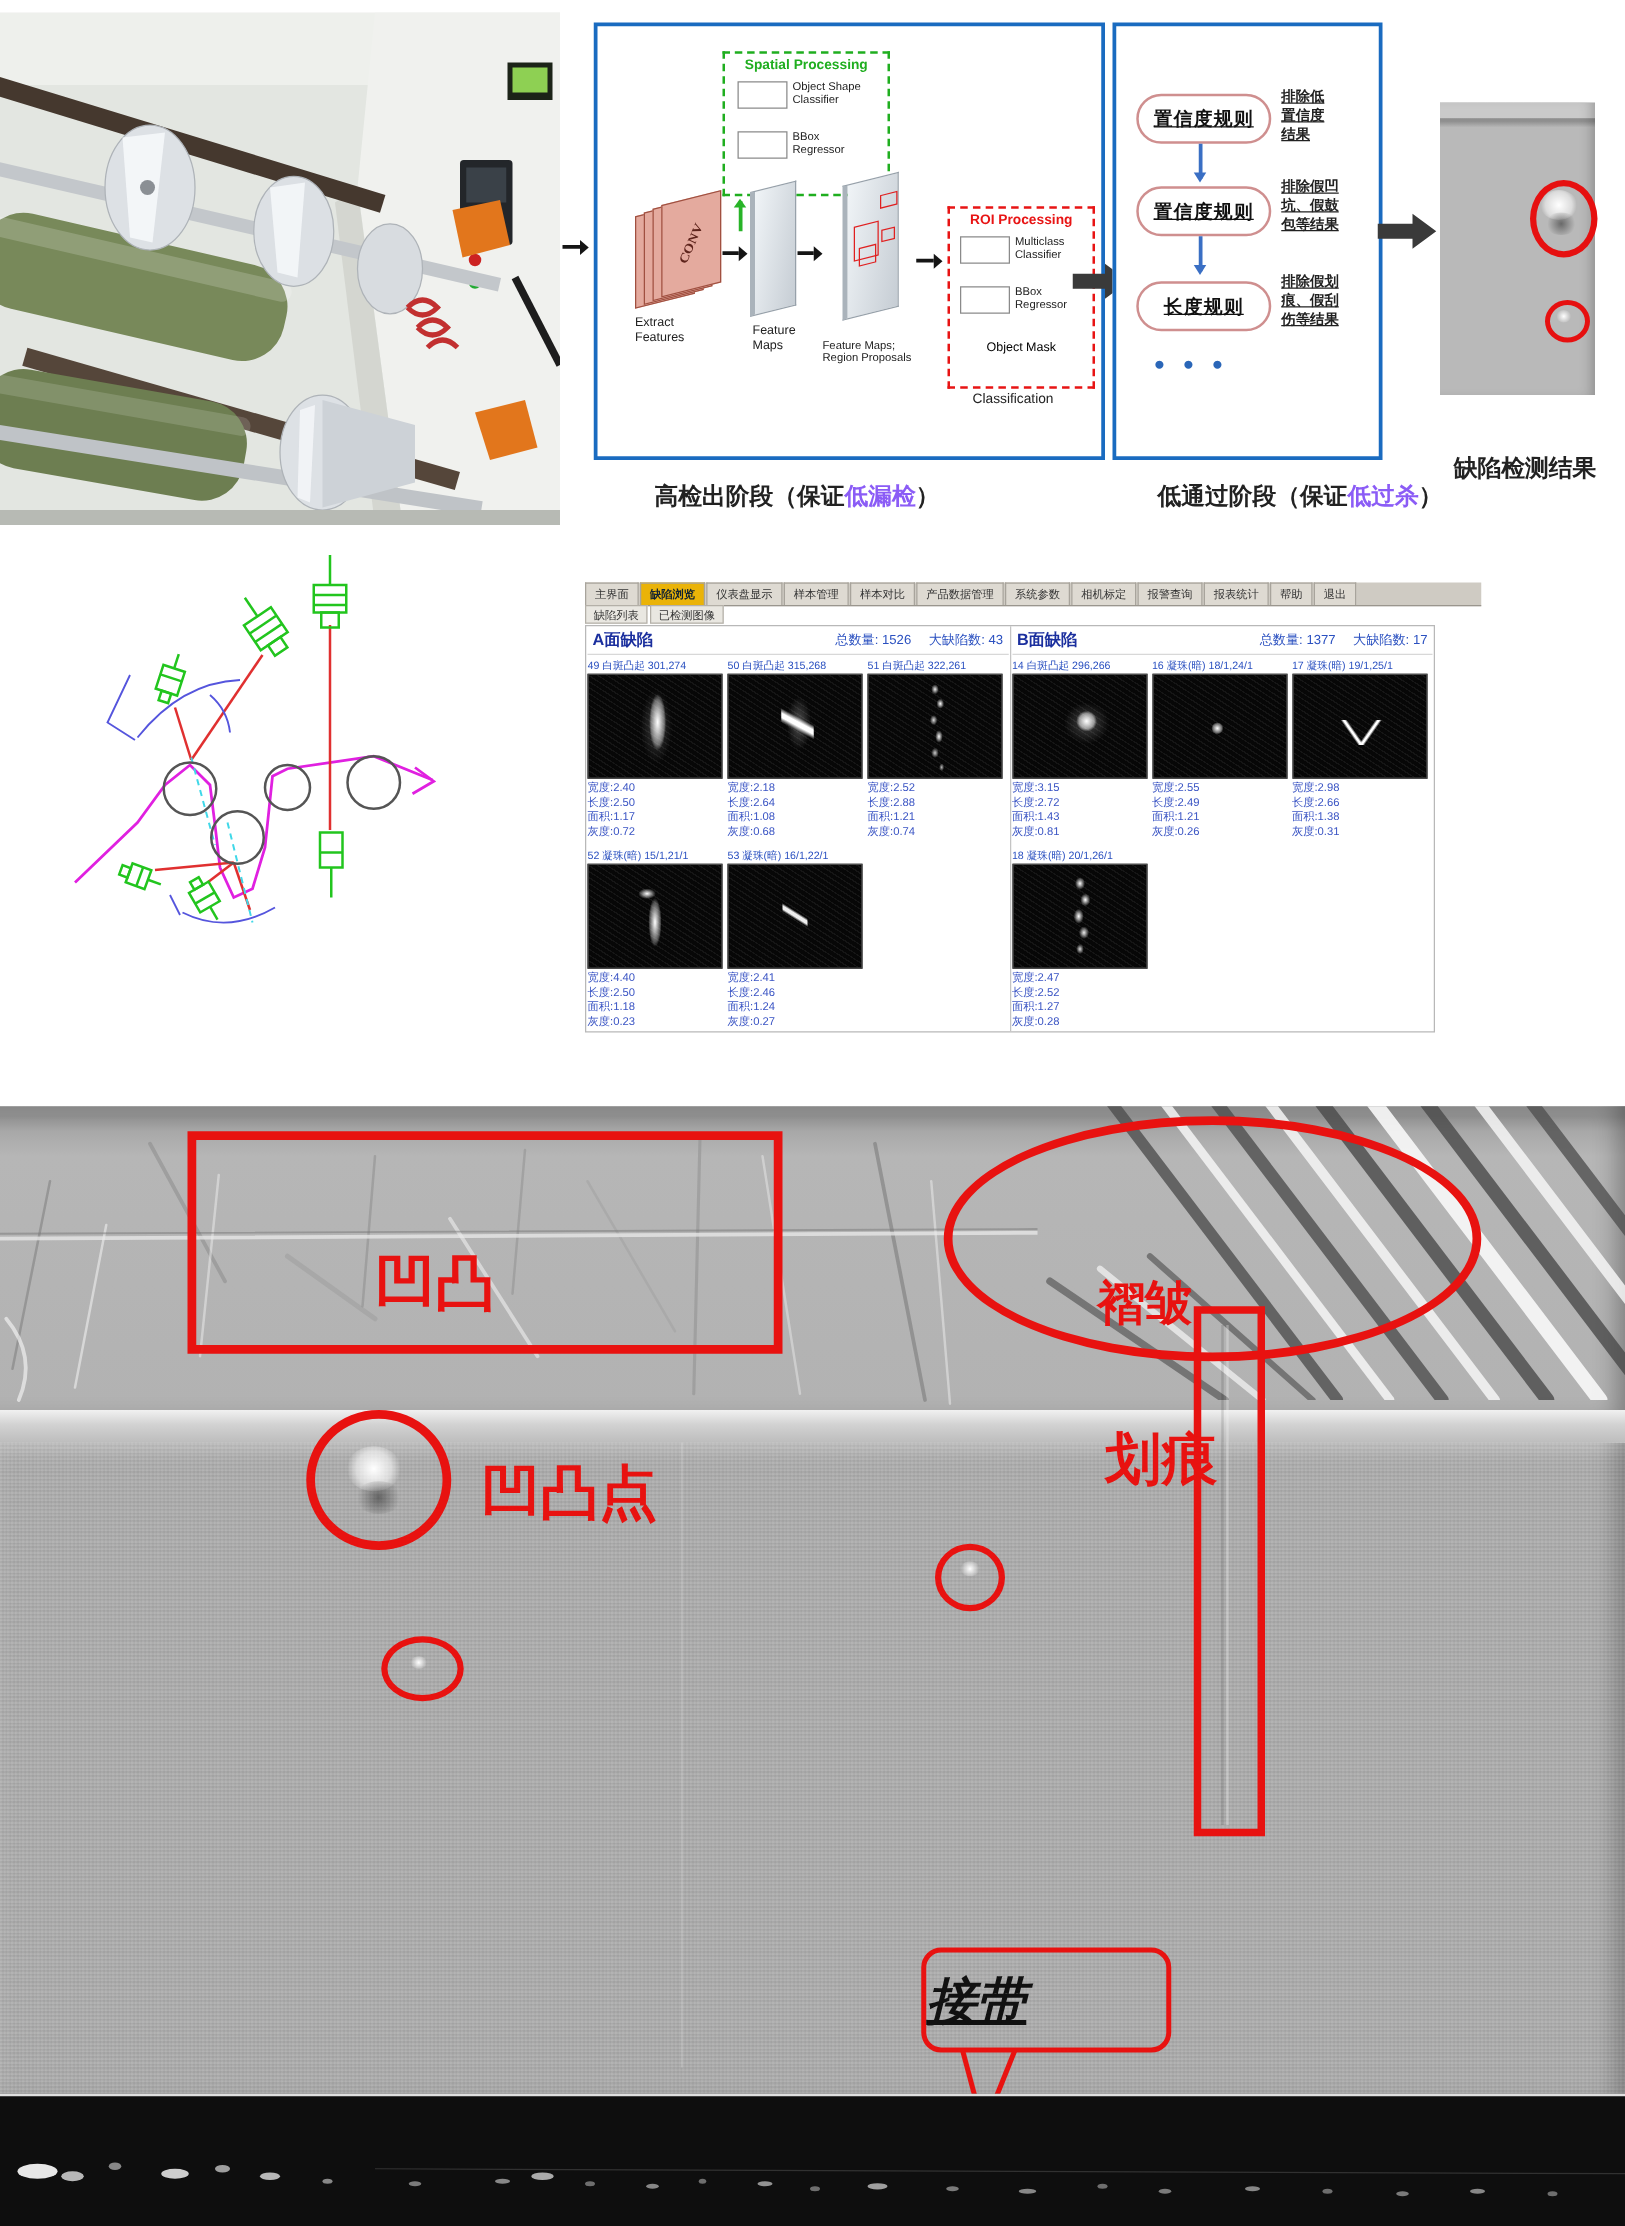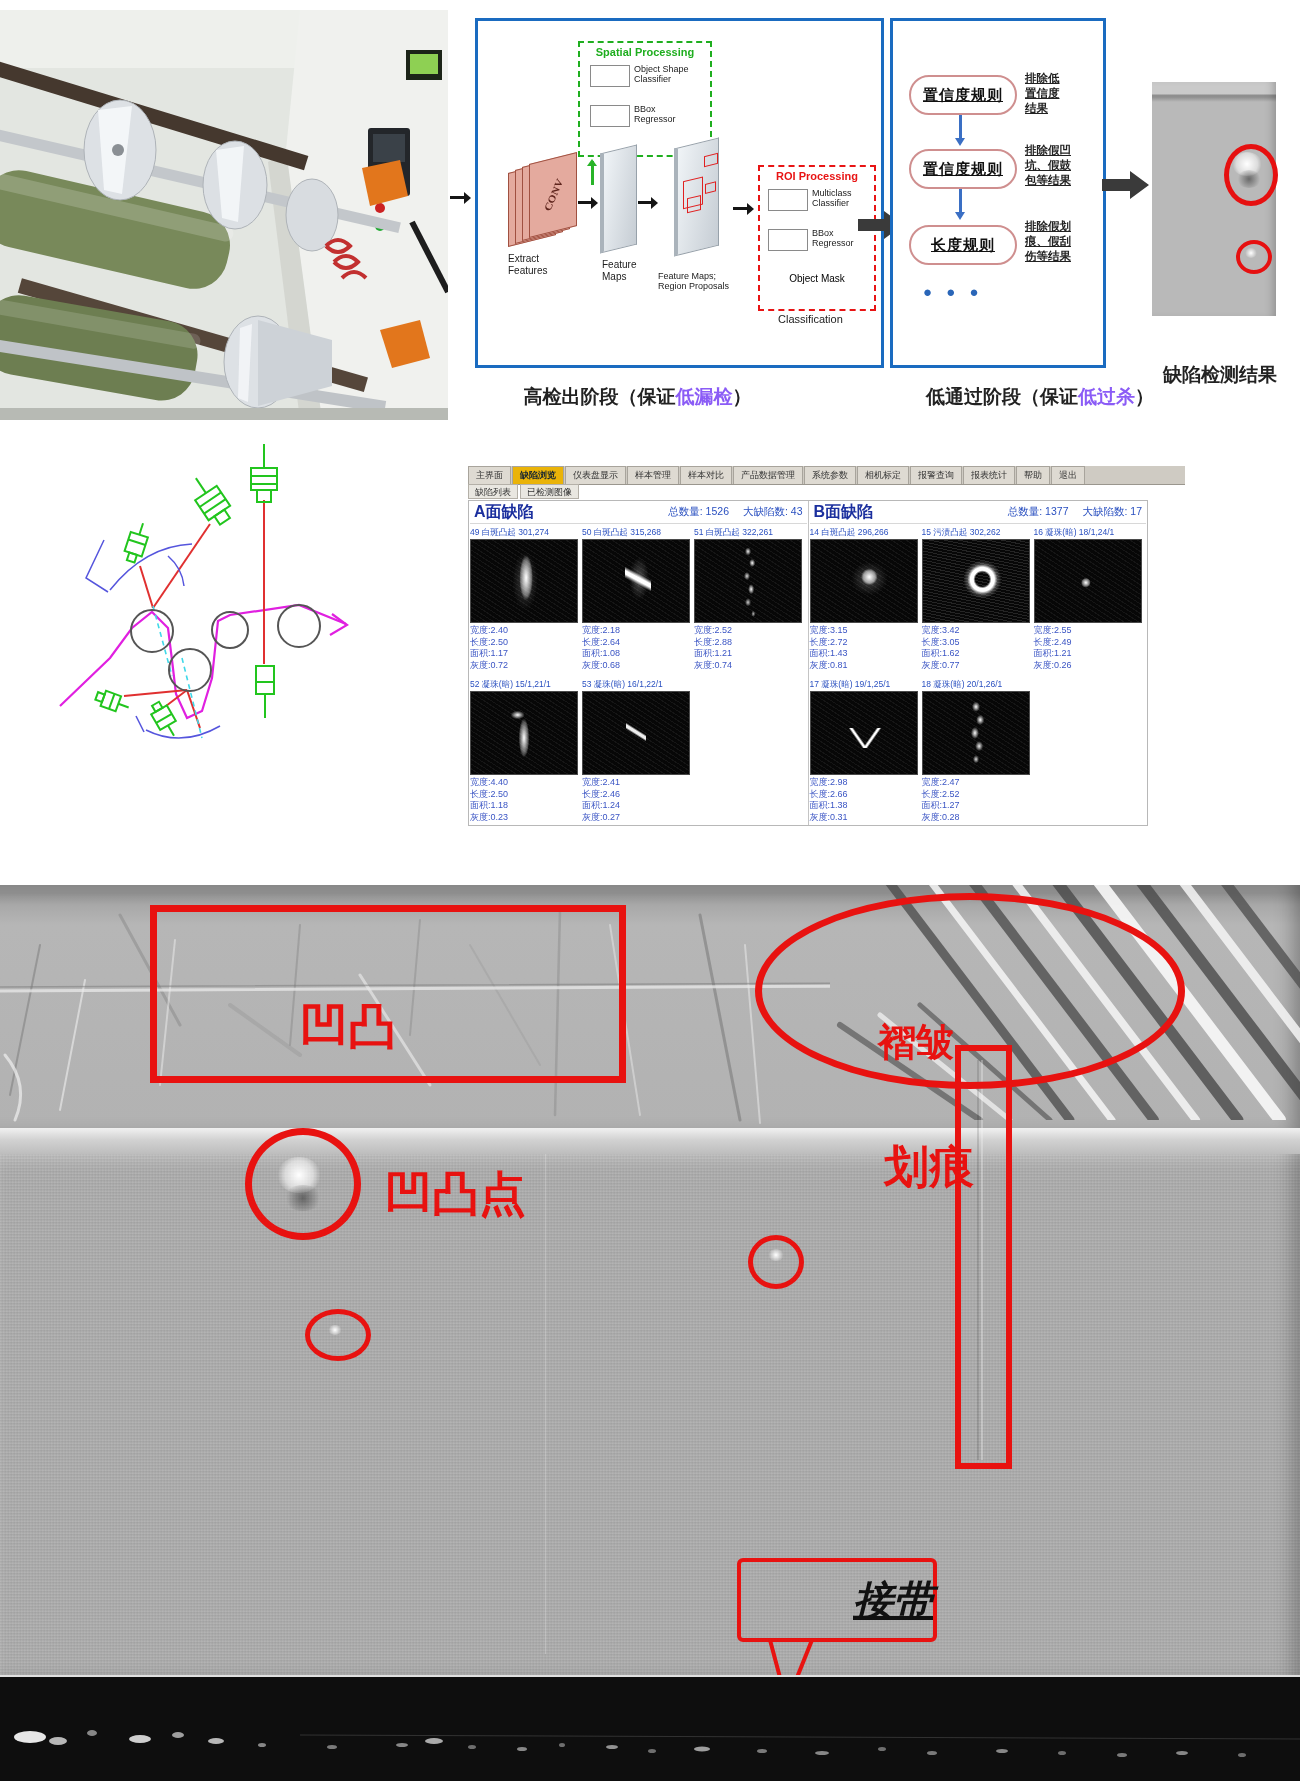--- a/index.html
+++ b/index.html
@@ -43,21 +43,21 @@
   .tabbar{position:absolute;left:468px;top:466px;width:717px;height:18px;background:#cfcbc3;
           display:flex;align-items:flex-end;border-bottom:1px solid #9a968e}
   .tab{font-size:9px;color:#333;padding:2px 7px 2px;background:#dedad2;border:1px solid #a8a49c;
        border-bottom:none;margin-right:1px;white-space:nowrap}
   .tab.active{background:#eab308;font-weight:bold;color:#123}
   .subtabs{position:absolute;left:468px;top:484px;height:15px;display:flex}
   .subtab{font-size:9px;color:#333;background:#e9e7e1;border:1px solid #b4b0a8;padding:1px 6px;margin-right:2px}
   .uimain{position:absolute;left:468px;top:500px;width:678px;height:324px;background:#fff;border:1px solid #b8b8b8;display:flex}
   .panel{width:337px;border-right:1px solid #c4c4c4;padding:0 1px}
   .phead{display:flex;align-items:center;height:22px;border-bottom:1px solid #d8d8d8;padding:0 4px}
-  .ptitle{font-weight:bold;font-size:16px;color:#1b2f9e}
+  .ptitle{font-weight:bold;font-size:13px;color:#1b2f9e}
   .pstat{font-size:10.5px;color:#2a50c0;margin-left:auto}
   .pstat2{font-size:10.5px;color:#2a50c0;margin-left:14px}
   .cellgrid{display:grid;grid-template-columns:repeat(3,110px);gap:8px 2px;padding-top:3px}
   .cell{width:110px}
   .chead{font-size:8.5px;color:#2a50c0;height:12px;overflow:hidden;white-space:nowrap}
   .thumb{width:106px;height:82px;background-color:#070707;border:1px solid #4a4a4a;background-repeat:no-repeat}
   .cmeta{font-size:9px;color:#3b55c4;line-height:11.5px;margin-top:2px}
   .t-sv{background-image:radial-gradient(9px 30px at 52% 46%,#fff,rgba(255,255,255,.35) 60%,transparent 75%),radial-gradient(18px 42px at 51% 50%,rgba(255,255,255,.22),transparent 70%),var(--grain);background-repeat:no-repeat,no-repeat,repeat}
   .t-sd{background-image:linear-gradient(28deg,transparent 40%,#fff 47% 53%,transparent 60%),radial-gradient(14px 30px at 53% 47%,rgba(255,255,255,.3),transparent 70%),var(--grain);
         background-size:26px 44px,auto,auto;background-position:53% 45%,0 0,0 0;background-repeat:no-repeat,no-repeat,repeat}
@@ -91,21 +91,21 @@
   .stripB{position:absolute;left:0;top:269px;width:1300px;height:521px;background-color:#aeaeae;
           background-image:repeating-linear-gradient(0deg,rgba(255,255,255,.045) 0 1px,rgba(0,0,0,.045) 2px 3px),
           repeating-linear-gradient(90deg,rgba(255,255,255,.03) 0 1px,rgba(0,0,0,.03) 2px 3px);
           box-shadow:inset -16px 0 20px -10px rgba(0,0,0,.28),inset 0 12px 16px -10px rgba(255,255,255,.5)}
   .darkband{position:absolute;left:0;top:790px;width:1300px;height:106px;background:#0e0e0e;border-top:2px solid #e0e0e0}
   .redrect{position:absolute;border:7px solid var(--red)}
   .redellipse{position:absolute;border:7px solid var(--red);border-radius:50%}
   .redcirc{position:absolute;border:6px solid var(--red);border-radius:50%}
   .biglabel{position:absolute;color:var(--red);font-weight:bold}
   .blob{position:absolute;border-radius:50%}
-  .callout{position:absolute;border:4px solid var(--red);border-radius:6px;display:flex;align-items:center;justify-content:flex-end}
+  .callout{position:absolute;border:4px solid var(--red);border-radius:16px;display:flex;align-items:center;justify-content:flex-start}
   .callout span{font-size:40px;font-weight:bold;font-style:italic;color:#111;text-decoration:underline;
                 font-family:"Liberation Serif","DejaVu Serif",serif}
 </style>
 </head>
 <body>
 
 <div class="canvas">
 
   <svg class="abs" style="left:0;top:10px" width="448" height="410" viewBox="0 0 448 410">
     <rect width="448" height="410" fill="#e3e6e1"></rect>
@@ -403,28 +403,20 @@
       <div class="cellgrid">
         <div class="cell">
           <div class="chead">14 白斑凸起 296,266</div>
           <div class="thumb t-bb"></div>
           <div class="cmeta pre">宽度:3.15
 长度:2.72
 面积:1.43
 灰度:0.81</div>
         </div>
         <div class="cell">
-          <div class="chead">15 污渍凸起 302,262</div>
-          <div class="thumb t-rg"></div>
-          <div class="cmeta pre">宽度:3.42
-长度:3.05
-面积:1.62
-灰度:0.77</div>
-        </div>
-        <div class="cell">
           <div class="chead">16 凝珠(暗) 18/1,24/1</div>
           <div class="thumb t-bs"></div>
           <div class="cmeta pre">宽度:2.55
 长度:2.49
 面积:1.21
 灰度:0.26</div>
         </div>
         <div class="cell">
           <div class="chead">17 凝珠(暗) 19/1,25/1</div>
           <div class="thumb t-ve"></div>

